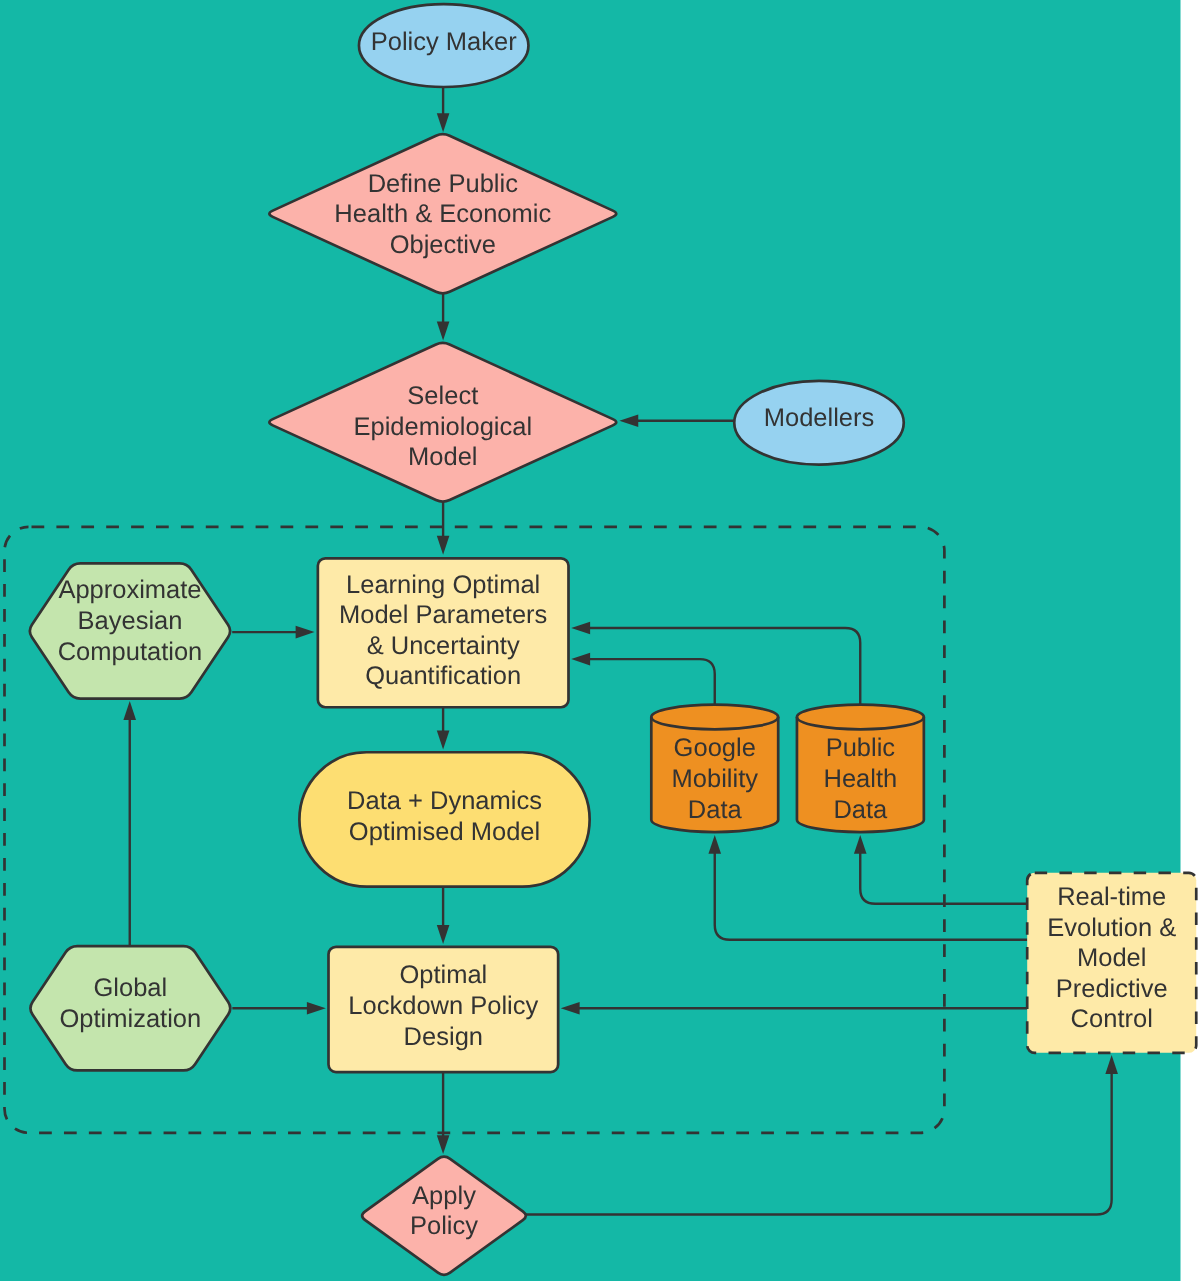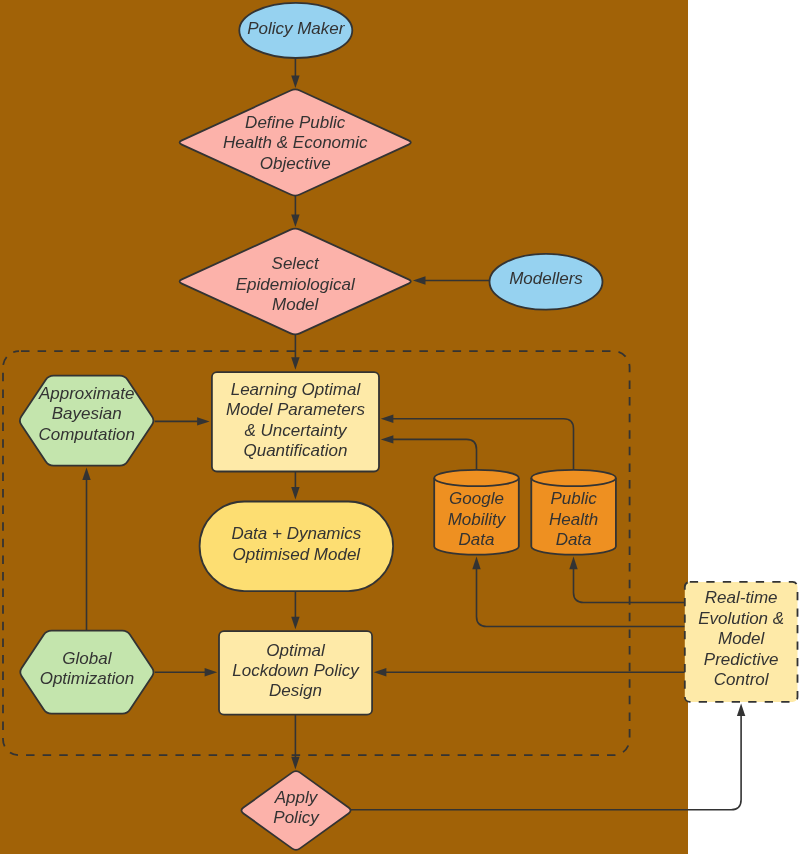--- a/index.html
+++ b/index.html
@@ -1,19 +1,19 @@
 <!DOCTYPE html>
 <html><head>
 <meta charset="utf-8">
 <style>
   html,body{margin:0;padding:0;background:#ffffff;}
   body{width:800px;height:854px;overflow:hidden;
        font-family:"Liberation Sans",sans-serif;
        -webkit-font-smoothing:antialiased;}
-  #stage{position:relative;width:688px;height:854px;background:#a16207;font-style:italic;}
+  #stage{position:relative;width:787px;height:854px;background:#14b8a6;}
   svg{display:block;}
   .shape{stroke:#333333;stroke-width:1.8;stroke-linejoin:round;}
   .lbl{font-family:"Liberation Sans",sans-serif;font-size:17px;fill:#333333;
        text-anchor:middle;dominant-baseline:middle;}
   .edge{fill:none;stroke:#333333;stroke-width:1.6;}
   .arrowhead{fill:#333333;stroke:none;}
   .cluster{fill:none;stroke:#333333;stroke-width:1.8;stroke-dasharray:8.5 8.1;}
 </style>
 </head>
 <body>

